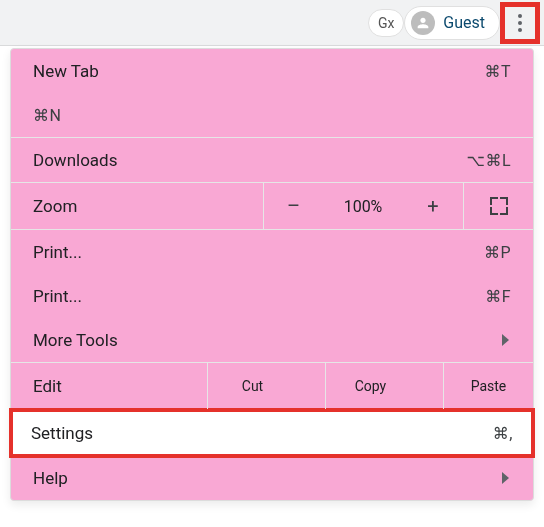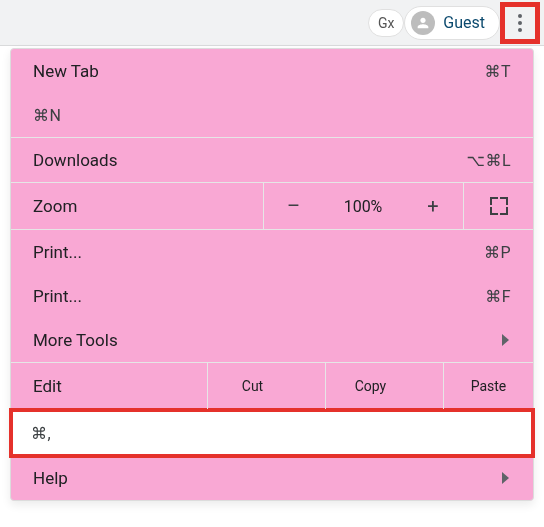--- a/index.html
+++ b/index.html
@@ -232,20 +232,21 @@
     <div class="edit-label">Edit</div>
     <div class="edit-btn">Cut</div>
     <div class="edit-btn">Copy</div>
     <div class="edit-btn">Paste</div>
   </div>
 
   <div class="divider"></div>
 
   <div class="highlight">
     <div class="highlight-inner">
+      <span>Settings</span>
       <span class="shortcut">⌘,</span>
     </div>
   </div>
 
   <div class="row">
     <span>Help</span>
     <span class="submenu-arrow"></span>
   </div>
 
 </div>

